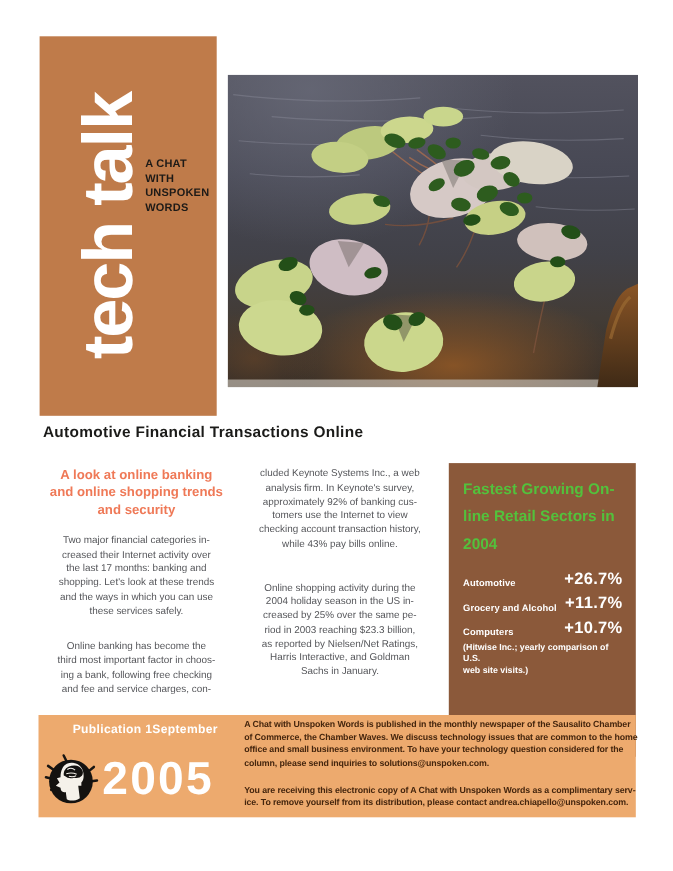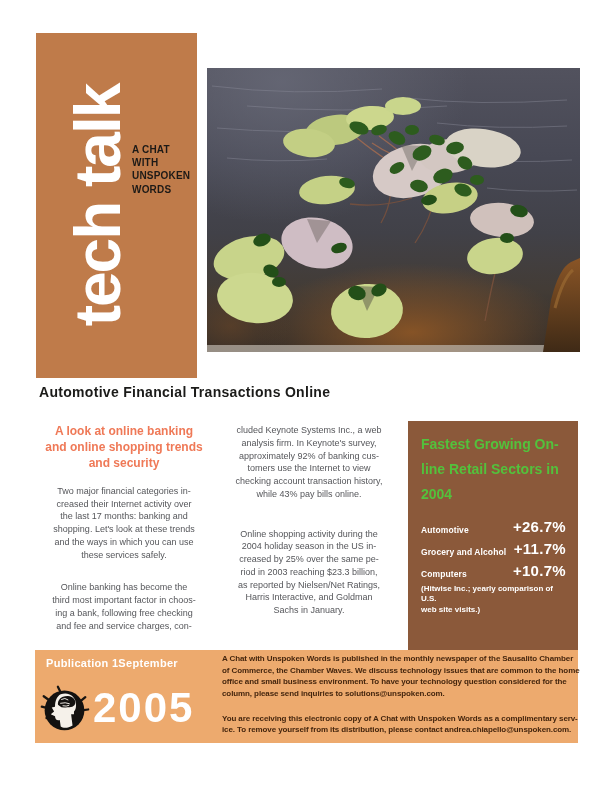--- a/index.html
+++ b/index.html
@@ -39,21 +39,21 @@
                   white-space:pre-line;margin:0 0 10px 0;}
   .sector-row{display:flex;justify-content:space-between;align-items:flex-end;margin-bottom:5px;}
   .sector-label{color:#ffffff;font-size:8.5px;font-weight:600;letter-spacing:.1px;}
   .sector-value{color:#ffffff;font-size:15px;font-weight:700;letter-spacing:.3px;}
   .sector-footnote{color:#ffffff;font-size:8px;font-weight:700;line-height:1.35;
                    white-space:pre-line;margin-top:1px;}
 
   
   .footer{position:absolute;left:35px;top:650px;width:543px;height:93px;background:#edaa6e;}
   .pub-row{position:absolute;left:11px;top:7px;width:152px;display:flex;
-           justify-content:flex-start;color:#ffffff;font-size:11px;font-weight:700;letter-spacing:.3px;}
+           justify-content:flex-end;color:#ffffff;font-size:11px;font-weight:700;letter-spacing:.3px;}
   .head-icon{position:absolute;left:3px;top:33px;width:53px;height:53px;}
   .year{position:absolute;left:58px;top:37px;font-size:42px;font-weight:600;color:#ffffff;
         letter-spacing:2px;line-height:1;}
   .footer-text{position:absolute;left:187px;top:3px;width:358px;color:#45260e;
                font-size:8px;font-weight:600;line-height:1.46;letter-spacing:-.1px;}
   .footer-text .fp1{white-space:pre-line;margin:0 0 13px 0;}
   .footer-text .fp2{white-space:pre-line;margin:0;}
 </style>
 </head>
 <body>

